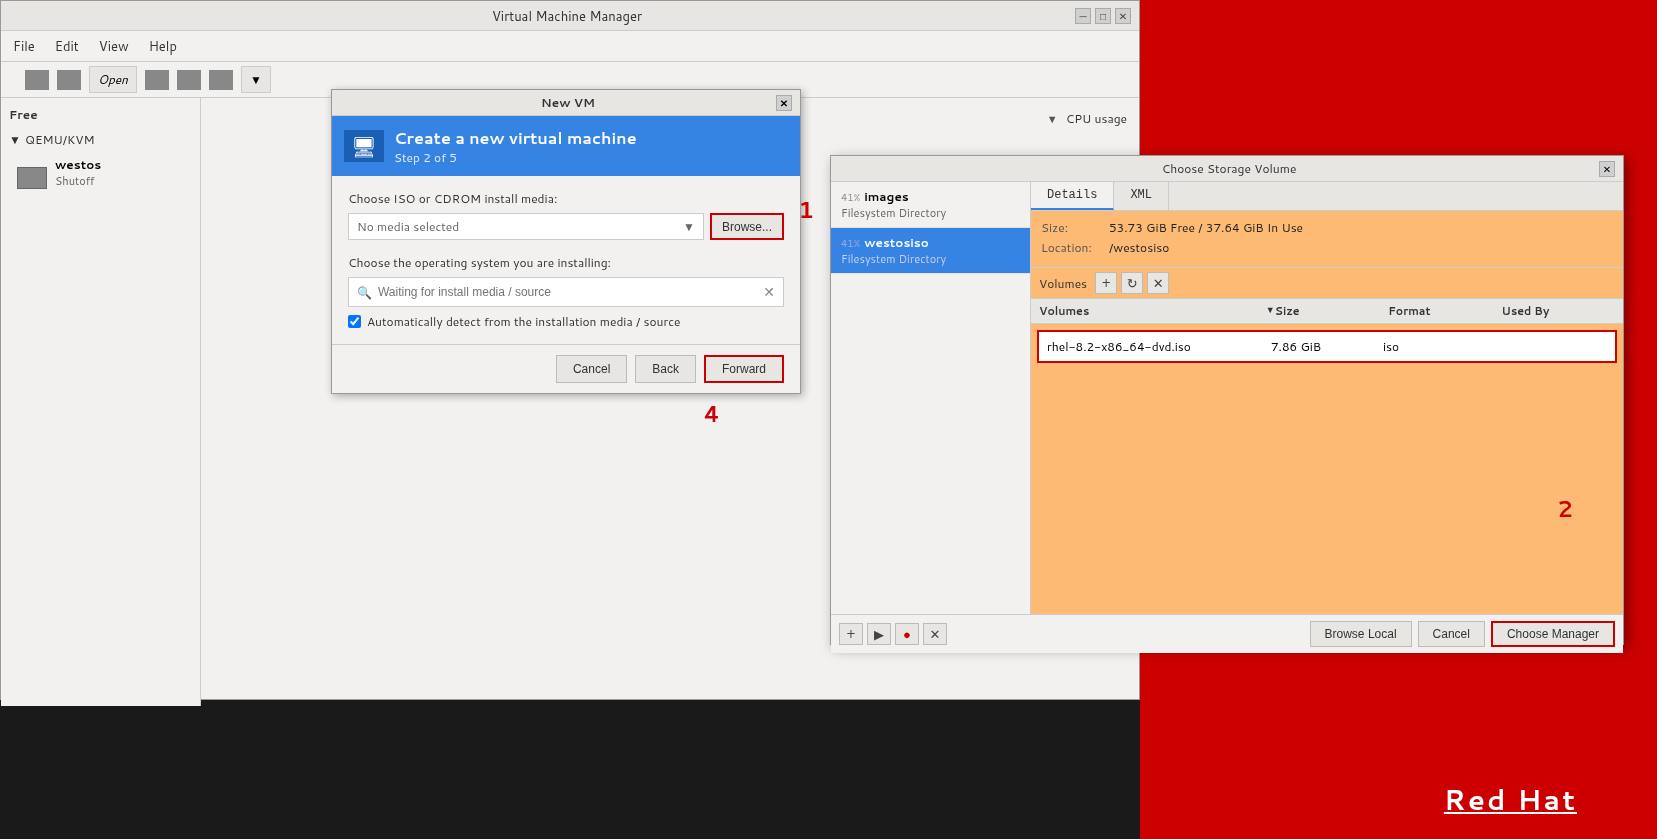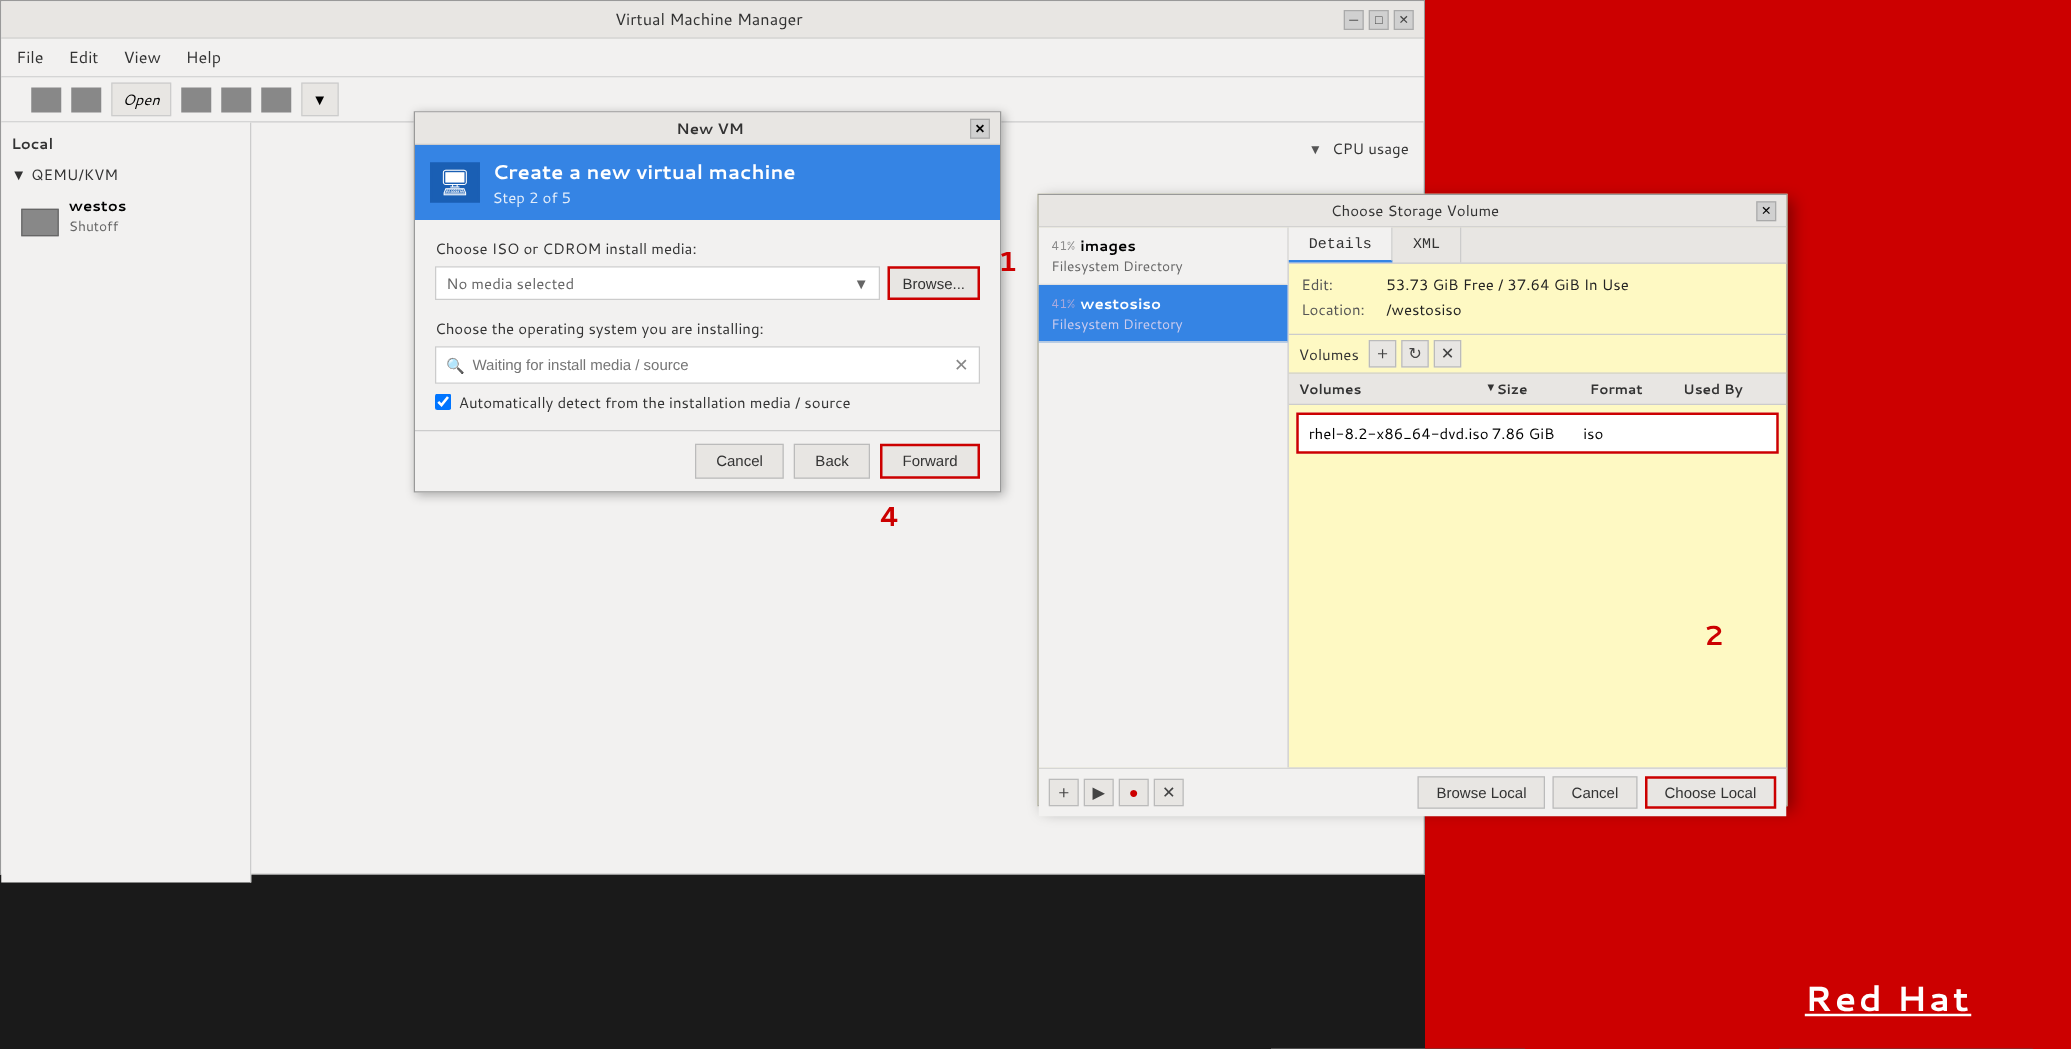--- a/index.html
+++ b/index.html
@@ -277,23 +277,23 @@
     }
     .dlg-btn-primary {
       border: 2px solid #cc0000;
     }
 
     
     .storage-dialog {
       position: absolute;
       top: 155px;
       left: 830px;
-      width: 600px;
+      width: 794px;
       height: 490px;
-      background: #fef9c3;
+      background: #fdba74;
       border: 1px solid #999;
       box-shadow: 4px 4px 12px rgba(0,0,0,0.4);
     }
     .storage-dialog-title-bar {
       background: #e8e6e3;
       height: 26px;
       display: flex;
       align-items: center;
       justify-content: space-between;
       padding: 0 8px;
@@ -512,21 +512,21 @@
     <div style="width:24px;height:20px;background:#888;display:inline-block;"></div>
     <div style="width:24px;height:20px;background:#888;display:inline-block;"></div>
     <div class="toolbar-btn">
       <span>▼</span>
     </div>
   </div>
 
   <div class="main-content">
 
     <div class="sidebar">
-      <div class="sidebar-header">Local</div>
+      <div class="sidebar-header">Free</div>
       <div class="sidebar-group-label">
         <span>▼</span>
         <span>QEMU/KVM</span>
       </div>
       <div class="sidebar-vm">
         <div class="vm-icon"></div>
         <div class="vm-info">
           <span class="vm-name">westos</span>
           <span class="vm-status">Shutoff</span>
         </div>
@@ -630,21 +630,21 @@
 
     <div class="storage-right">
 
       <div class="storage-tabs">
         <div class="storage-tab active">Details</div>
         <div class="storage-tab">XML</div>
       </div>
 
       <div class="storage-details">
         <div class="detail-row">
-          <span class="detail-label">Edit:</span>
+          <span class="detail-label">Size:</span>
           <span class="detail-value">53.73 GiB Free / 37.64 GiB In Use</span>
         </div>
         <div class="detail-row">
           <span class="detail-label">Location:</span>
           <span class="detail-value">/westosiso</span>
         </div>
       </div>
 
       <div class="volumes-toolbar">
         <span class="volumes-label">Volumes</span>
@@ -677,19 +677,19 @@
   <div class="storage-dialog-footer">
     <div class="footer-left-btns">
       <div class="footer-btn">+</div>
       <div class="footer-btn">▶</div>
       <div class="footer-btn" style="color:#cc0000;">●</div>
       <div class="footer-btn">✕</div>
     </div>
     <div class="footer-right-btns">
       <button class="footer-action-btn">Browse Local</button>
       <button class="footer-action-btn">Cancel</button>
-      <button class="footer-action-btn primary">Choose Local</button>
+      <button class="footer-action-btn primary">Choose Manager</button>
     </div>
   </div>
 
   <div style="position:absolute;right:-38px;bottom:14px;font-size:22px;font-weight:bold;color:#cc0000;">3</div>
 
 </div>
 
 </body></html>

